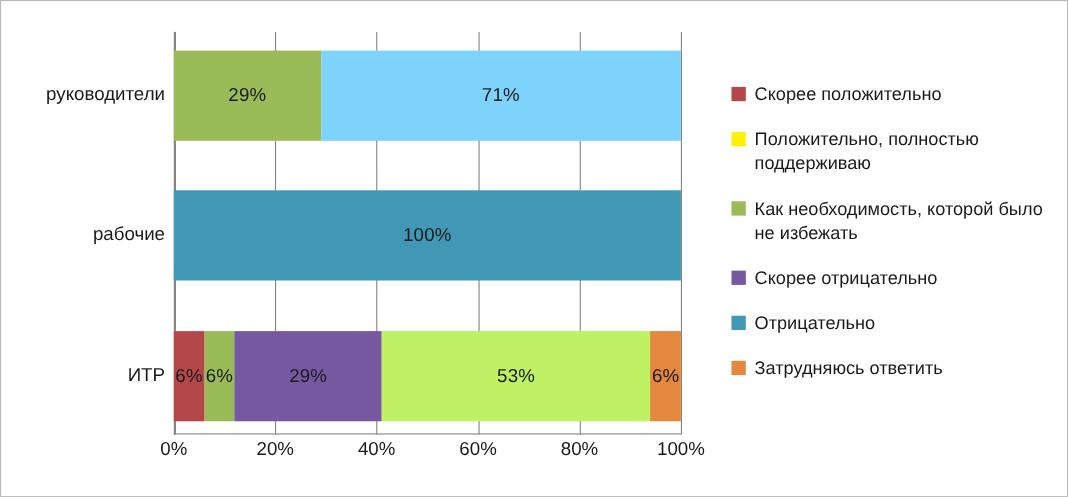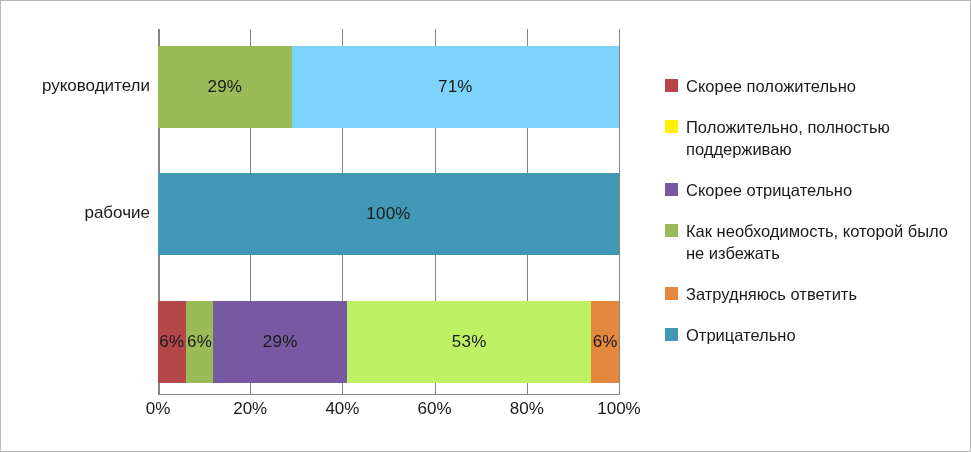--- a/index.html
+++ b/index.html
@@ -134,20 +134,21 @@
   }
 </style>
 </head>
 <body>
 
 <div id="chart-root">
 
   <div class="cat-holder">
       <div class="cat-label" style="top: 47px;">руководители</div>
       <div class="cat-label" style="top: 174px; padding-left: 24px;">рабочие</div>
+      <div class="cat-label" style="top: 302px;">ИТР</div>
     </div>
 
   <div class="plot-area">
     <div class="plot-frame"></div>
     <div id="gridlines">
         <div class="gridline" style="left: 0px; background: transparent;"></div>
         <div class="gridline" style="left: 92.2px;"></div>
         <div class="gridline" style="left: 184.4px;"></div>
         <div class="gridline" style="left: 276.6px;"></div>
         <div class="gridline" style="left: 368.8px;"></div>
@@ -205,30 +206,30 @@
   <div class="legend" id="legend">
       <div class="legend-item">
         <span class="legend-swatch" style="background: rgb(180, 71, 74);"></span>
         <span class="legend-text">Скорее положительно</span>
       </div>
       <div class="legend-item">
         <span class="legend-swatch" style="background: rgb(255, 242, 0);"></span>
         <span class="legend-text">Положительно, полностью поддерживаю</span>
       </div>
       <div class="legend-item">
+        <span class="legend-swatch" style="background: rgb(155, 187, 89);"></span>
+        <span class="legend-text">Как необходимость, которой было не избежать</span>
+      </div>
+      <div class="legend-item">
         <span class="legend-swatch" style="background: rgb(118, 89, 160);"></span>
         <span class="legend-text">Скорее отрицательно</span>
       </div>
       <div class="legend-item">
-        <span class="legend-swatch" style="background: rgb(155, 187, 89);"></span>
-        <span class="legend-text">Как необходимость, которой было не избежать</span>
+        <span class="legend-swatch" style="background: rgb(64, 152, 180);"></span>
+        <span class="legend-text">Отрицательно</span>
       </div>
       <div class="legend-item">
         <span class="legend-swatch" style="background: rgb(227, 136, 60);"></span>
         <span class="legend-text">Затрудняюсь ответить</span>
       </div>
-      <div class="legend-item">
-        <span class="legend-swatch" style="background: rgb(64, 152, 180);"></span>
-        <span class="legend-text">Отрицательно</span>
-      </div>
     </div>
 
 </div>
 
 </body></html>

